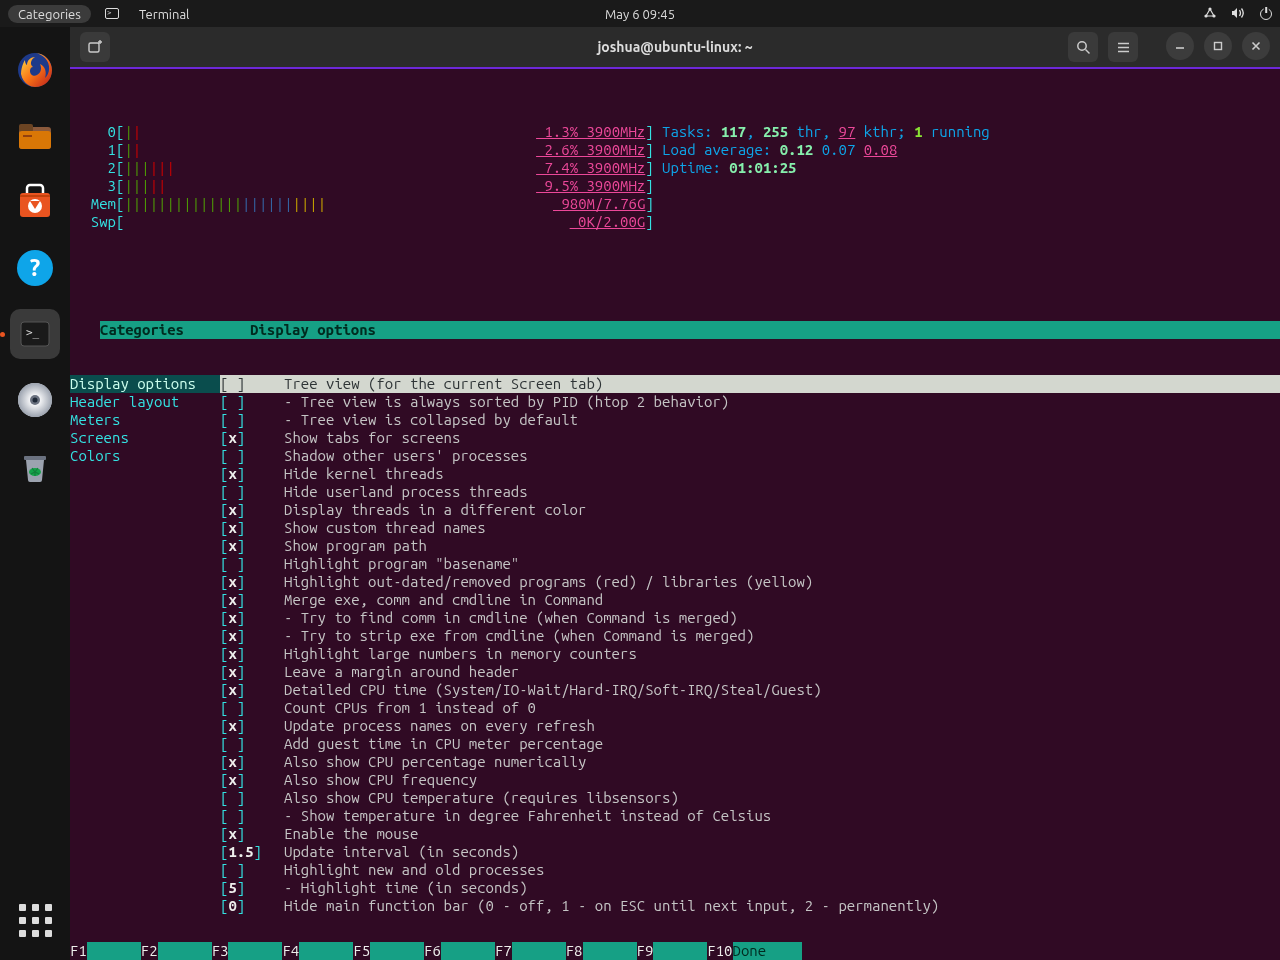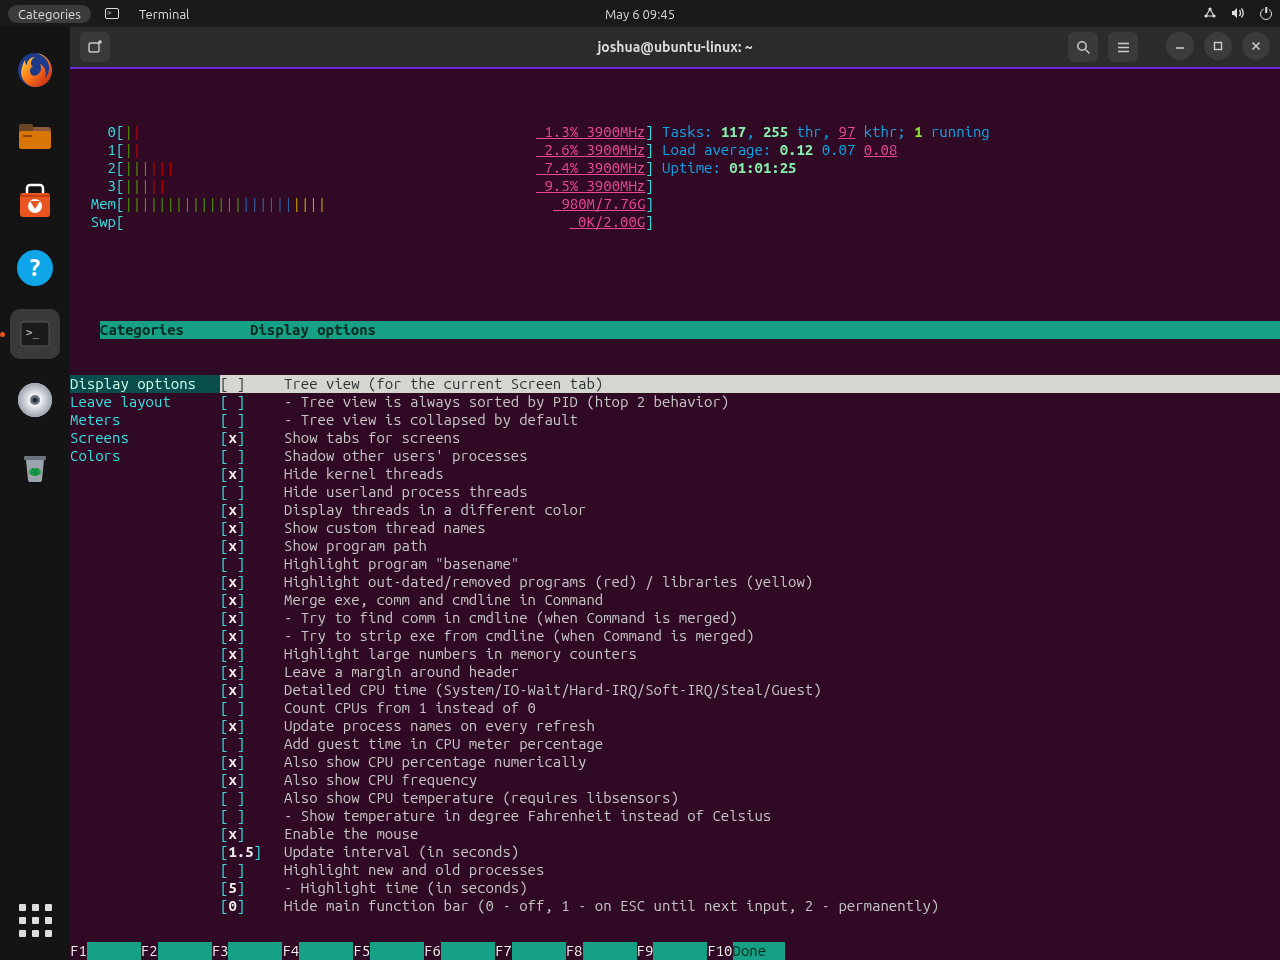--- a/index.html
+++ b/index.html
@@ -222,21 +222,21 @@
   .fnkeys {
     position: absolute;
     bottom: 0; left: 0; right: 0;
     height: 18px;
     display: flex;
     font-family: inherit;
   }
   .fnkeys .fk { display:flex;border-radius:6px; }
   .fnkeys .fk .lbl { color:#eeeeec; padding:0 0 0 0;}
   .fnkeys .fk .act { background:#16a085; color:#002b20; width:54px; }
-  .fnkeys .fk.f10 .act { width:auto; padding-right:2px;}
+  .fnkeys .fk.f10 .act { width:auto; padding-right:19px;}
 </style>
 </head>
 <body>
 
 <div class="top-panel">
   <div class="activities">Categories</div>
   <div class="app-indicator">
     <span class="term-icon"></span>
     <span>Terminal</span>
   </div>
@@ -378,18 +378,18 @@
     </div>
   </div>
 
   <div class="terminal">
     <div id="meters"><div class="row">    <span class="cyan">0</span><span class="cyan">[</span><span class="grnbar">|</span><span class="redbar">|</span><span>                                               </span><span class="grey"> 1.3% 3900MHz</span><span class="cyan">]</span> <span class="teal">Tasks:</span> <span class="white"><b>117</b></span><span class="teal">, </span><span class="white"><b>255</b></span><span class="teal"> thr, </span><span class="grey">97</span><span class="teal"> kthr; </span><span class="brightgreen"><b>1</b></span><span class="teal"> running</span></div><div class="row">    <span class="cyan">1</span><span class="cyan">[</span><span class="grnbar">|</span><span class="redbar">|</span><span>                                               </span><span class="grey"> 2.6% 3900MHz</span><span class="cyan">]</span> <span class="teal">Load average:</span> <span class="white"><b>0.12</b></span> <span class="teal">0.07</span> <span class="grey">0.08</span></div><div class="row">    <span class="cyan">2</span><span class="cyan">[</span><span class="grnbar">|</span><span class="grnbar">|</span><span class="grnbar">|</span><span class="redbar">|</span><span class="redbar">|</span><span class="redbar">|</span><span>                                           </span><span class="grey"> 7.4% 3900MHz</span><span class="cyan">]</span> <span class="teal">Uptime:</span> <span class="white"><b>01:01:25</b></span></div><div class="row">    <span class="cyan">3</span><span class="cyan">[</span><span class="grnbar">|</span><span class="grnbar">|</span><span class="grnbar">|</span><span class="redbar">|</span><span class="redbar">|</span><span>                                            </span><span class="grey"> 9.5% 3900MHz</span><span class="cyan">]</span></div><div class="row">  <span class="cyan">Mem</span><span class="cyan">[</span><span class="grnbar">|</span><span class="grnbar">|</span><span class="grnbar">|</span><span class="grnbar">|</span><span class="grnbar">|</span><span class="grnbar">|</span><span class="grnbar">|</span><span class="grnbar">|</span><span class="grnbar">|</span><span class="grnbar">|</span><span class="grnbar">|</span><span class="grnbar">|</span><span class="grnbar">|</span><span class="grnbar">|</span><span class="bluebar">|</span><span class="bluebar">|</span><span class="bluebar">|</span><span class="bluebar">|</span><span class="bluebar">|</span><span class="bluebar">|</span><span class="yelbar">|</span><span class="yelbar">|</span><span class="yelbar">|</span><span class="yelbar">|</span>                           <span class="grey"> 980M/7.76G</span><span class="cyan">]</span></div><div class="row">  <span class="cyan">Swp</span><span class="cyan">[</span>                                                     <span class="grey"> 0K/2.00G</span><span class="cyan">]</span></div></div>
     <div style="height:18px"></div>
     <div class="hdr-bar">
       <span class="col1">Categories</span><span class="col2">Display options</span>
     </div>
     <div class="body-area">
-      <div class="cats" id="cats"><div class="sel">Display options</div><div>Leave layout</div><div>Meters</div><div>Screens</div><div>Colors</div></div>
+      <div class="cats" id="cats"><div class="sel">Display options</div><div>Header layout</div><div>Meters</div><div>Screens</div><div>Colors</div></div>
       <div class="opts" id="opts"><div class="opt-line sel"><span class="cb"><span class="br">[</span><span class="val">&nbsp;</span><span class="br">]</span>&nbsp;&nbsp;&nbsp;</span><span class="opt-txt">Tree view (for the current Screen tab)</span></div><div class="opt-line"><span class="cb"><span class="br">[</span><span class="val">&nbsp;</span><span class="br">]</span>&nbsp;&nbsp;&nbsp;</span><span class="opt-txt">- Tree view is always sorted by PID (htop 2 behavior)</span></div><div class="opt-line"><span class="cb"><span class="br">[</span><span class="val">&nbsp;</span><span class="br">]</span>&nbsp;&nbsp;&nbsp;</span><span class="opt-txt">- Tree view is collapsed by default</span></div><div class="opt-line"><span class="cb"><span class="br">[</span><span class="val">x</span><span class="br">]</span>&nbsp;&nbsp;&nbsp;</span><span class="opt-txt">Show tabs for screens</span></div><div class="opt-line"><span class="cb"><span class="br">[</span><span class="val">&nbsp;</span><span class="br">]</span>&nbsp;&nbsp;&nbsp;</span><span class="opt-txt">Shadow other users' processes</span></div><div class="opt-line"><span class="cb"><span class="br">[</span><span class="val">x</span><span class="br">]</span>&nbsp;&nbsp;&nbsp;</span><span class="opt-txt">Hide kernel threads</span></div><div class="opt-line"><span class="cb"><span class="br">[</span><span class="val">&nbsp;</span><span class="br">]</span>&nbsp;&nbsp;&nbsp;</span><span class="opt-txt">Hide userland process threads</span></div><div class="opt-line"><span class="cb"><span class="br">[</span><span class="val">x</span><span class="br">]</span>&nbsp;&nbsp;&nbsp;</span><span class="opt-txt">Display threads in a different color</span></div><div class="opt-line"><span class="cb"><span class="br">[</span><span class="val">x</span><span class="br">]</span>&nbsp;&nbsp;&nbsp;</span><span class="opt-txt">Show custom thread names</span></div><div class="opt-line"><span class="cb"><span class="br">[</span><span class="val">x</span><span class="br">]</span>&nbsp;&nbsp;&nbsp;</span><span class="opt-txt">Show program path</span></div><div class="opt-line"><span class="cb"><span class="br">[</span><span class="val">&nbsp;</span><span class="br">]</span>&nbsp;&nbsp;&nbsp;</span><span class="opt-txt">Highlight program "basename"</span></div><div class="opt-line"><span class="cb"><span class="br">[</span><span class="val">x</span><span class="br">]</span>&nbsp;&nbsp;&nbsp;</span><span class="opt-txt">Highlight out-dated/removed programs (red) / libraries (yellow)</span></div><div class="opt-line"><span class="cb"><span class="br">[</span><span class="val">x</span><span class="br">]</span>&nbsp;&nbsp;&nbsp;</span><span class="opt-txt">Merge exe, comm and cmdline in Command</span></div><div class="opt-line"><span class="cb"><span class="br">[</span><span class="val">x</span><span class="br">]</span>&nbsp;&nbsp;&nbsp;</span><span class="opt-txt">- Try to find comm in cmdline (when Command is merged)</span></div><div class="opt-line"><span class="cb"><span class="br">[</span><span class="val">x</span><span class="br">]</span>&nbsp;&nbsp;&nbsp;</span><span class="opt-txt">- Try to strip exe from cmdline (when Command is merged)</span></div><div class="opt-line"><span class="cb"><span class="br">[</span><span class="val">x</span><span class="br">]</span>&nbsp;&nbsp;&nbsp;</span><span class="opt-txt">Highlight large numbers in memory counters</span></div><div class="opt-line"><span class="cb"><span class="br">[</span><span class="val">x</span><span class="br">]</span>&nbsp;&nbsp;&nbsp;</span><span class="opt-txt">Leave a margin around header</span></div><div class="opt-line"><span class="cb"><span class="br">[</span><span class="val">x</span><span class="br">]</span>&nbsp;&nbsp;&nbsp;</span><span class="opt-txt">Detailed CPU time (System/IO-Wait/Hard-IRQ/Soft-IRQ/Steal/Guest)</span></div><div class="opt-line"><span class="cb"><span class="br">[</span><span class="val">&nbsp;</span><span class="br">]</span>&nbsp;&nbsp;&nbsp;</span><span class="opt-txt">Count CPUs from 1 instead of 0</span></div><div class="opt-line"><span class="cb"><span class="br">[</span><span class="val">x</span><span class="br">]</span>&nbsp;&nbsp;&nbsp;</span><span class="opt-txt">Update process names on every refresh</span></div><div class="opt-line"><span class="cb"><span class="br">[</span><span class="val">&nbsp;</span><span class="br">]</span>&nbsp;&nbsp;&nbsp;</span><span class="opt-txt">Add guest time in CPU meter percentage</span></div><div class="opt-line"><span class="cb"><span class="br">[</span><span class="val">x</span><span class="br">]</span>&nbsp;&nbsp;&nbsp;</span><span class="opt-txt">Also show CPU percentage numerically</span></div><div class="opt-line"><span class="cb"><span class="br">[</span><span class="val">x</span><span class="br">]</span>&nbsp;&nbsp;&nbsp;</span><span class="opt-txt">Also show CPU frequency</span></div><div class="opt-line"><span class="cb"><span class="br">[</span><span class="val">&nbsp;</span><span class="br">]</span>&nbsp;&nbsp;&nbsp;</span><span class="opt-txt">Also show CPU temperature (requires libsensors)</span></div><div class="opt-line"><span class="cb"><span class="br">[</span><span class="val">&nbsp;</span><span class="br">]</span>&nbsp;&nbsp;&nbsp;</span><span class="opt-txt">- Show temperature in degree Fahrenheit instead of Celsius</span></div><div class="opt-line"><span class="cb"><span class="br">[</span><span class="val">x</span><span class="br">]</span>&nbsp;&nbsp;&nbsp;</span><span class="opt-txt">Enable the mouse</span></div><div class="opt-line"><span class="cb"><span class="br">[</span><span class="val">1.5</span><span class="br">]</span>&nbsp;</span><span class="opt-txt">Update interval (in seconds)</span></div><div class="opt-line"><span class="cb"><span class="br">[</span><span class="val">&nbsp;</span><span class="br">]</span>&nbsp;&nbsp;&nbsp;</span><span class="opt-txt">Highlight new and old processes</span></div><div class="opt-line"><span class="cb"><span class="br">[</span><span class="val">5</span><span class="br">]</span>&nbsp;&nbsp;&nbsp;</span><span class="opt-txt">- Highlight time (in seconds)</span></div><div class="opt-line"><span class="cb"><span class="br">[</span><span class="val">0</span><span class="br">]</span>&nbsp;&nbsp;&nbsp;</span><span class="opt-txt">Hide main function bar (0 - off, 1 - on ESC until next input, 2 - permanently)</span></div></div>
     </div>
     <div class="fnkeys" id="fnkeys"><div class="fk"><span class="lbl">F1</span><span class="act">      </span></div><div class="fk"><span class="lbl">F2</span><span class="act">      </span></div><div class="fk"><span class="lbl">F3</span><span class="act">      </span></div><div class="fk"><span class="lbl">F4</span><span class="act">      </span></div><div class="fk"><span class="lbl">F5</span><span class="act">      </span></div><div class="fk"><span class="lbl">F6</span><span class="act">      </span></div><div class="fk"><span class="lbl">F7</span><span class="act">      </span></div><div class="fk"><span class="lbl">F8</span><span class="act">      </span></div><div class="fk"><span class="lbl">F9</span><span class="act">      </span></div><div class="fk f10"><span class="lbl">F10</span><span class="act">Done  </span></div></div>
   </div>
 </div>
 
 </body></html>

